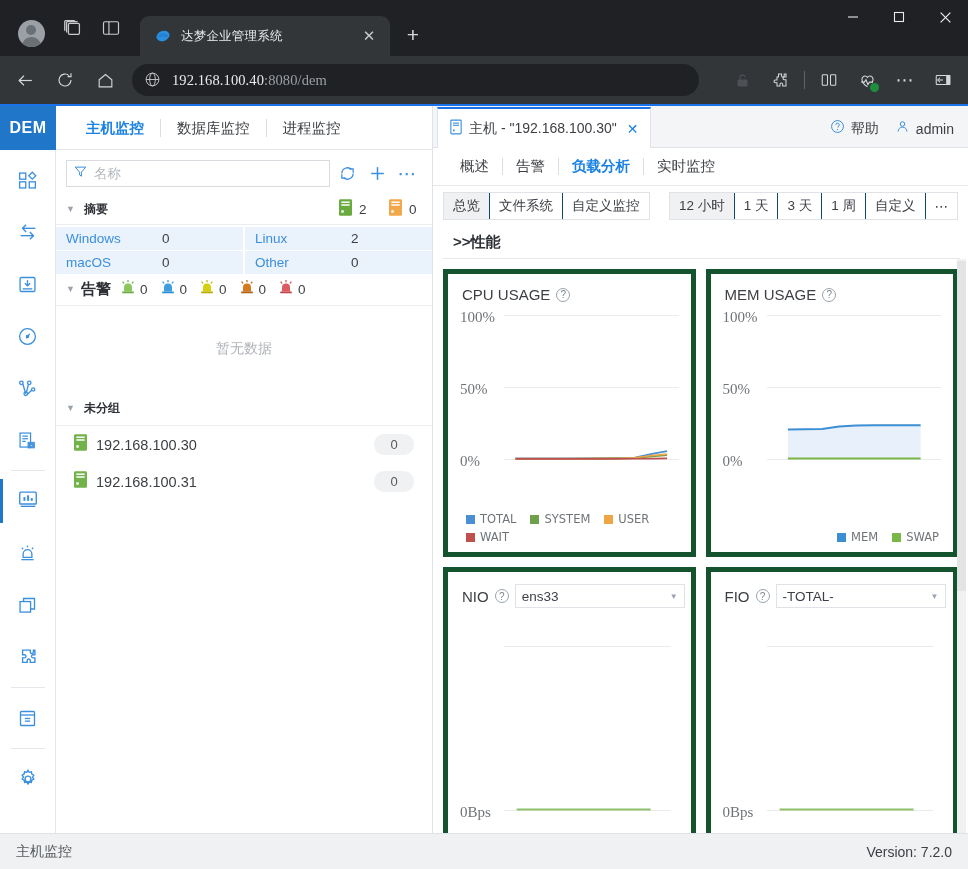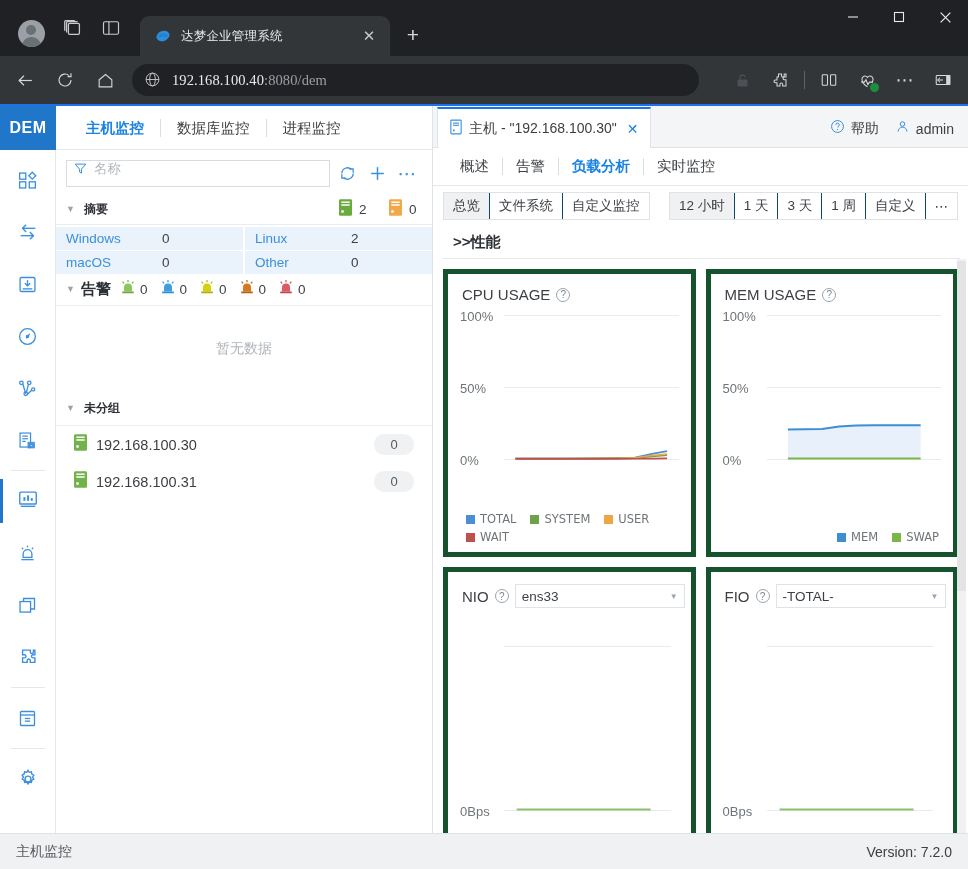--- a/index.html
+++ b/index.html
@@ -117,21 +117,21 @@
   }
   .topnav-item {
     font-size: 14.5px; color: #3c3f43; padding: 0 16px; line-height: 18px;
     border-right: 1px solid #dadde1;
   }
   .topnav-item:last-child { border-right: none; }
   .topnav-item.active { color: #1a82e2; font-weight: 700; }
 
   .searchrow { display: flex; align-items: center; padding: 10px 12px 8px 10px; gap: 4px; }
   .searchbox {
-    flex: 1; height: 27px; border: 1px solid #d8dce1; display: flex; align-items: flex-start;
+    flex: 1; height: 27px; border: 1px solid #d8dce1; display: flex; align-items: center;
     padding: 0 6px; gap: 6px; background: #fff;
   }
   .searchbox input {
     border: none; outline: none; flex: 1; font-size: 13.5px; color: #333;
     font-family: "Liberation Sans", sans-serif; background: transparent;
   }
   .searchbox input::placeholder { color: #b3b8bd; }
   .tool-ic {
     width: 26px; height: 26px; display: flex; align-items: center; justify-content: center;
     color: #3b8fdd; flex: none;
@@ -236,22 +236,22 @@
     font-size: 10px; color: #7c858e; flex: none;
   }
   .selbox {
     height: 24px; border: 1px solid #dfe3e8; min-width: 170px; display: flex;
     align-items: center; padding: 0 6px; font-size: 13.5px; color: #3c3f43;
   }
   .selbox .arrow { margin-left: auto; color: #9aa4ae; font-size: 8px; }
 
   .plot { position: relative; height: 170px; margin: 12px 12px 0 12px; }
   .axis-lbl {
-    position: absolute; left: 0; font-size: 13px; color: #6f7478;
-    font-family: Liberation Sans, sans-serif;
+    position: absolute; left: 0; font-size: 15px; color: #6f7478;
+    font-family: Liberation Serif, serif;
   }
   .gridline { position: absolute; height: 1px; background: #e9ebed; }
   .legend {
     position: absolute; bottom: 8px; display: flex; flex-wrap: wrap; gap: 4px 14px;
     font-size: 11.5px; color: #6f7478; font-family: "DejaVu Sans", sans-serif;
   }
   .lg { display: flex; align-items: center; gap: 5px; }
   .sw { width: 9px; height: 9px; flex: none; }
 
   .vscroll {

